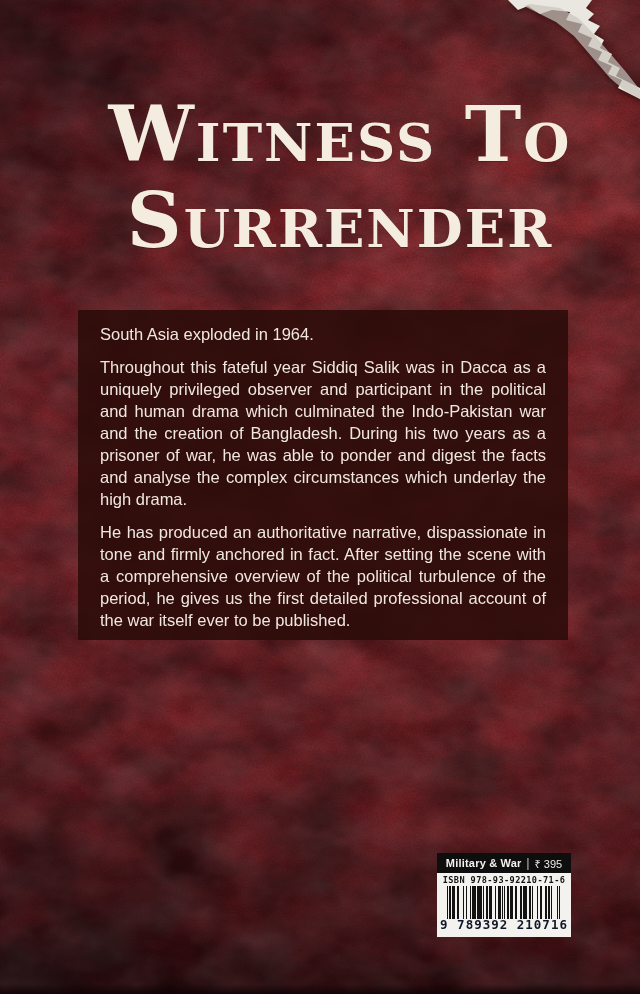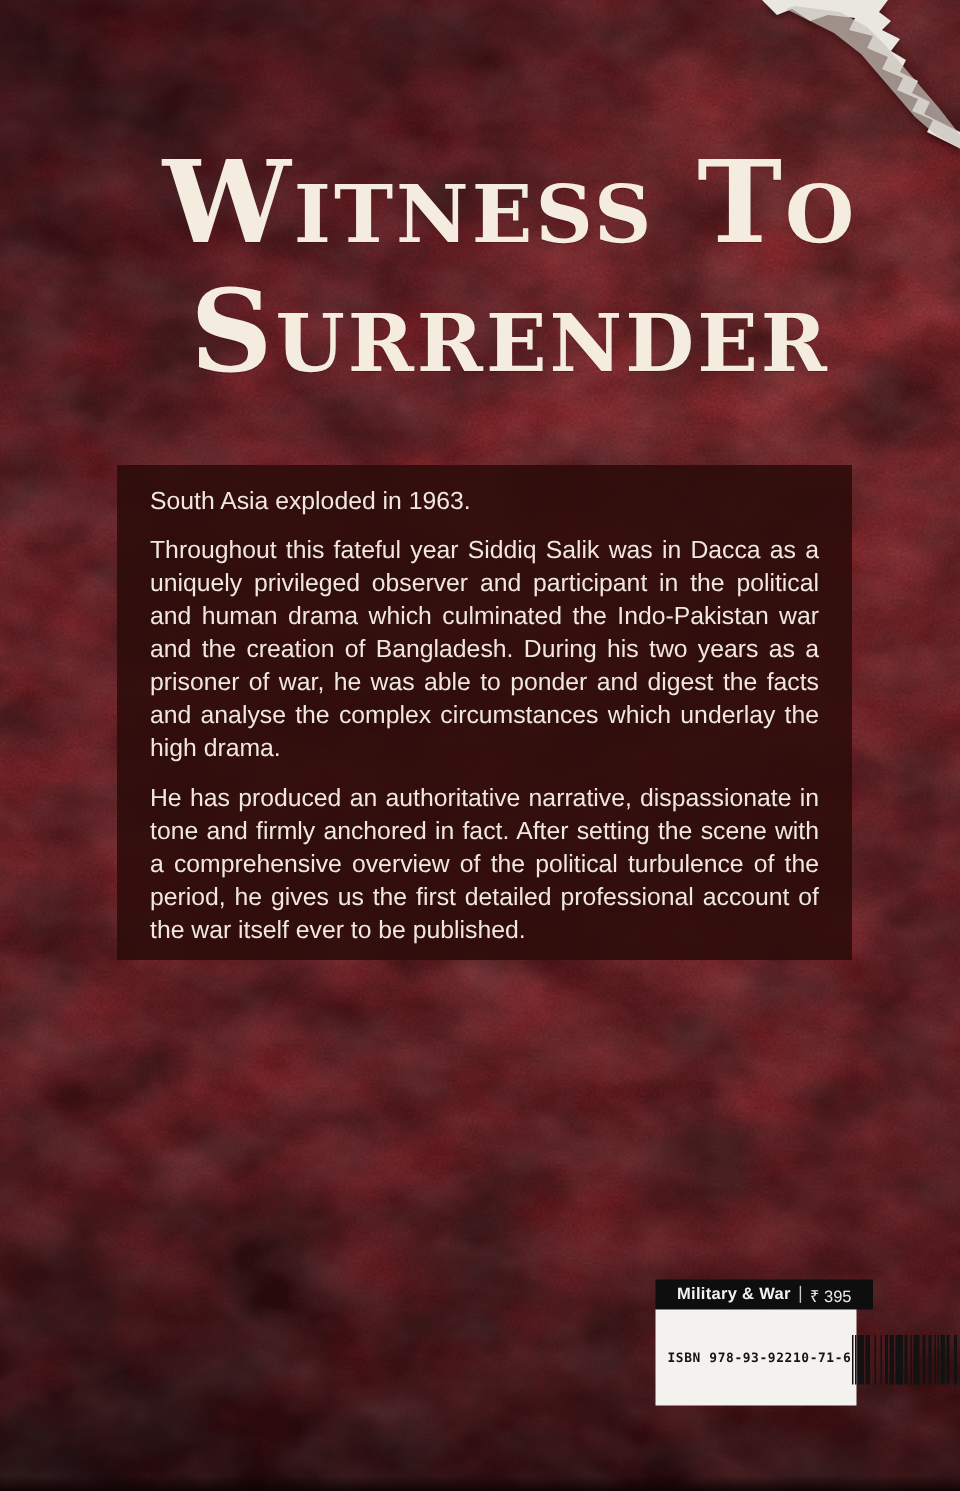--- a/index.html
+++ b/index.html
@@ -54,37 +54,37 @@
     font-size:16.5px;
     line-height:22px;
     text-align:justify;
   }
   .blurb p{margin:0 0 11px 0;}
   .blurb p:last-child{margin-bottom:16px;}
 
   .footer{position:absolute;left:437px;top:853px;width:134px;z-index:5;}
   .cat-bar{
     box-sizing:border-box;
-    width:145px;height:20px;
+    width:134px;height:20px;
     background:#0f0e0e;
     color:#f5f2ee;
     display:flex;align-items:center;justify-content:center;
     gap:5px;
     font-size:11px;
     white-space:nowrap;
   }
   .cat-bar .cat{font-weight:bold;letter-spacing:0.2px;}
   .cat-bar .sep{color:#cfccc8;font-weight:normal;transform:scaleY(1.1);}
   .cat-bar .price{font-weight:normal;color:#eceae6;}
   .barcode-box{
     box-sizing:border-box;
     width:134px;height:64px;
     background:#f4f2ee;
     padding:2px 8px 0 8px;
-    display:flex;flex-direction:row;align-items:center;
+    display:flex;flex-direction:column;align-items:center;
   }
   .isbn{
     font-family:"DejaVu Sans Mono", monospace;
     font-size:8.6px;font-weight:bold;
     letter-spacing:0.4px;
     color:#141414;
     white-space:nowrap;
   }
   .bars{
     margin-top:1px;
@@ -143,21 +143,21 @@
       40,4 70,8 88,18 100,30 112,44 124,58 136,72 150,90 150,99 134,90
       120,78 108,64 96,50 84,36 66,22 46,12 34,6"></polygon>
   </svg>
 
   <div class="title-block">
     <div>Witness To</div>
     <div>Surrender</div>
   </div>
 
   <div class="blurb">
-    <p>South Asia exploded in 1963.</p>
+    <p>South Asia exploded in 1964.</p>
     <p>Throughout this fateful year Siddiq Salik was in Dacca as a uniquely privileged observer and participant in the political and human drama which culminated the Indo-Pakistan war and the creation of Bangladesh. During his two years as a prisoner of war, he was able to ponder and digest the facts and analyse the complex circumstances which underlay the high drama.</p>
     <p>He has produced an authoritative narrative, dispassionate in tone and firmly anchored in fact. After setting the scene with a comprehensive overview of the political turbulence of the period, he gives us the first detailed professional account of the war itself ever to be published.</p>
   </div>
 
   <div class="footer">
     <div class="cat-bar">
       <span class="cat">Military &amp; War</span>
       <span class="sep">|</span>
       <span class="price">₹ 395</span>
     </div>

